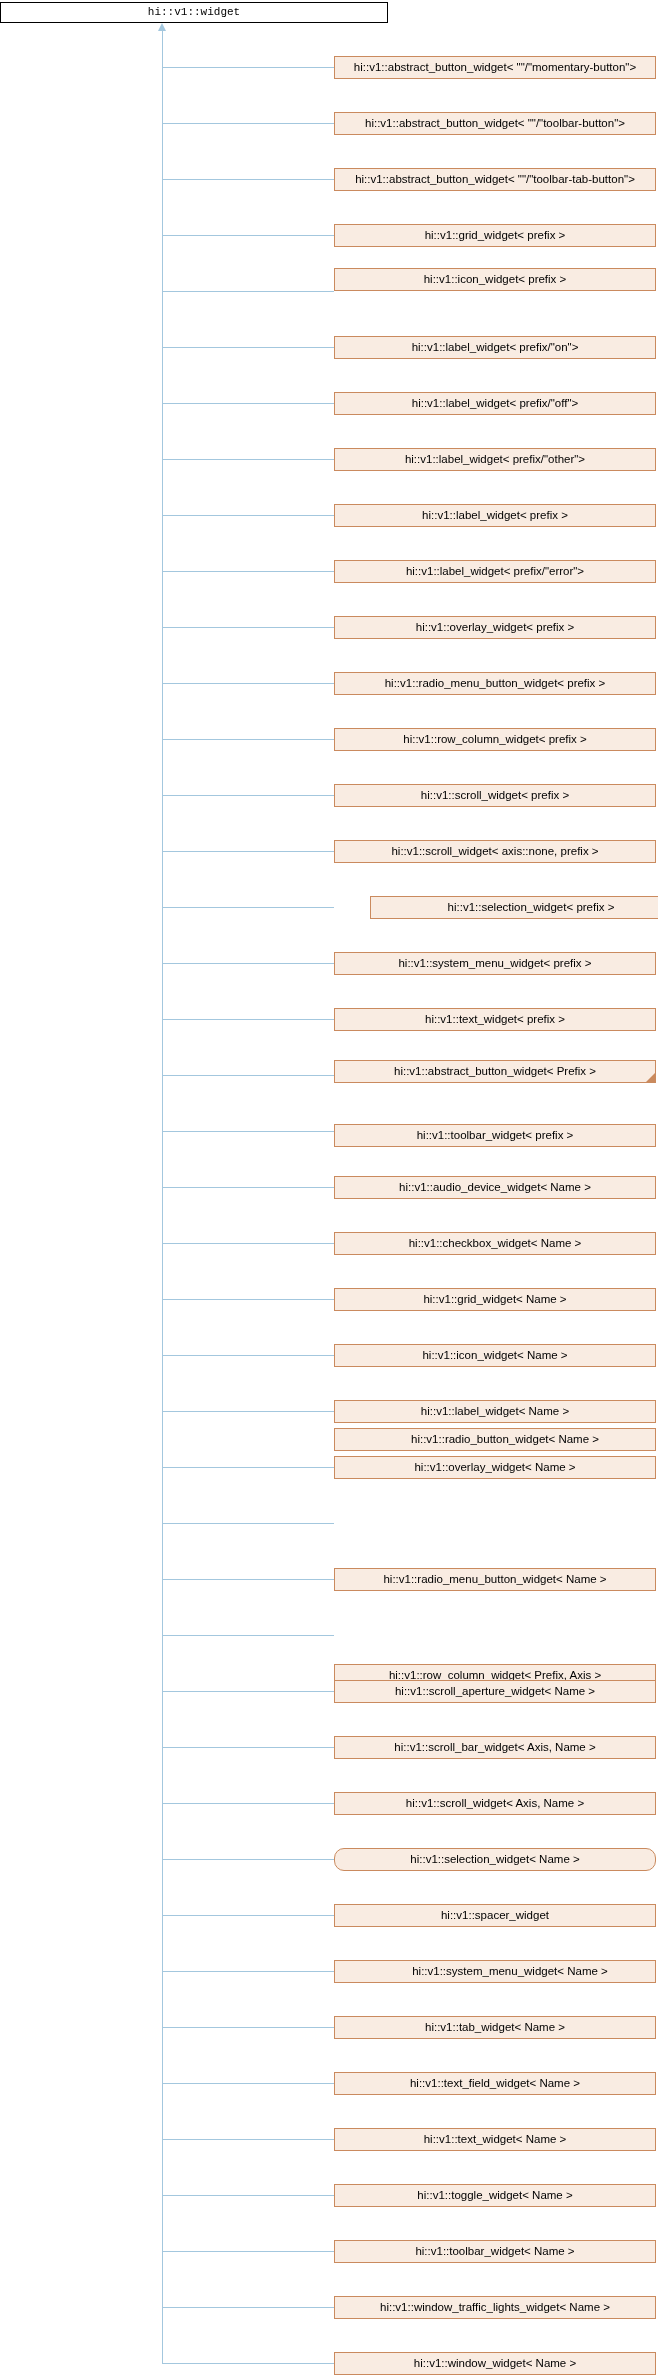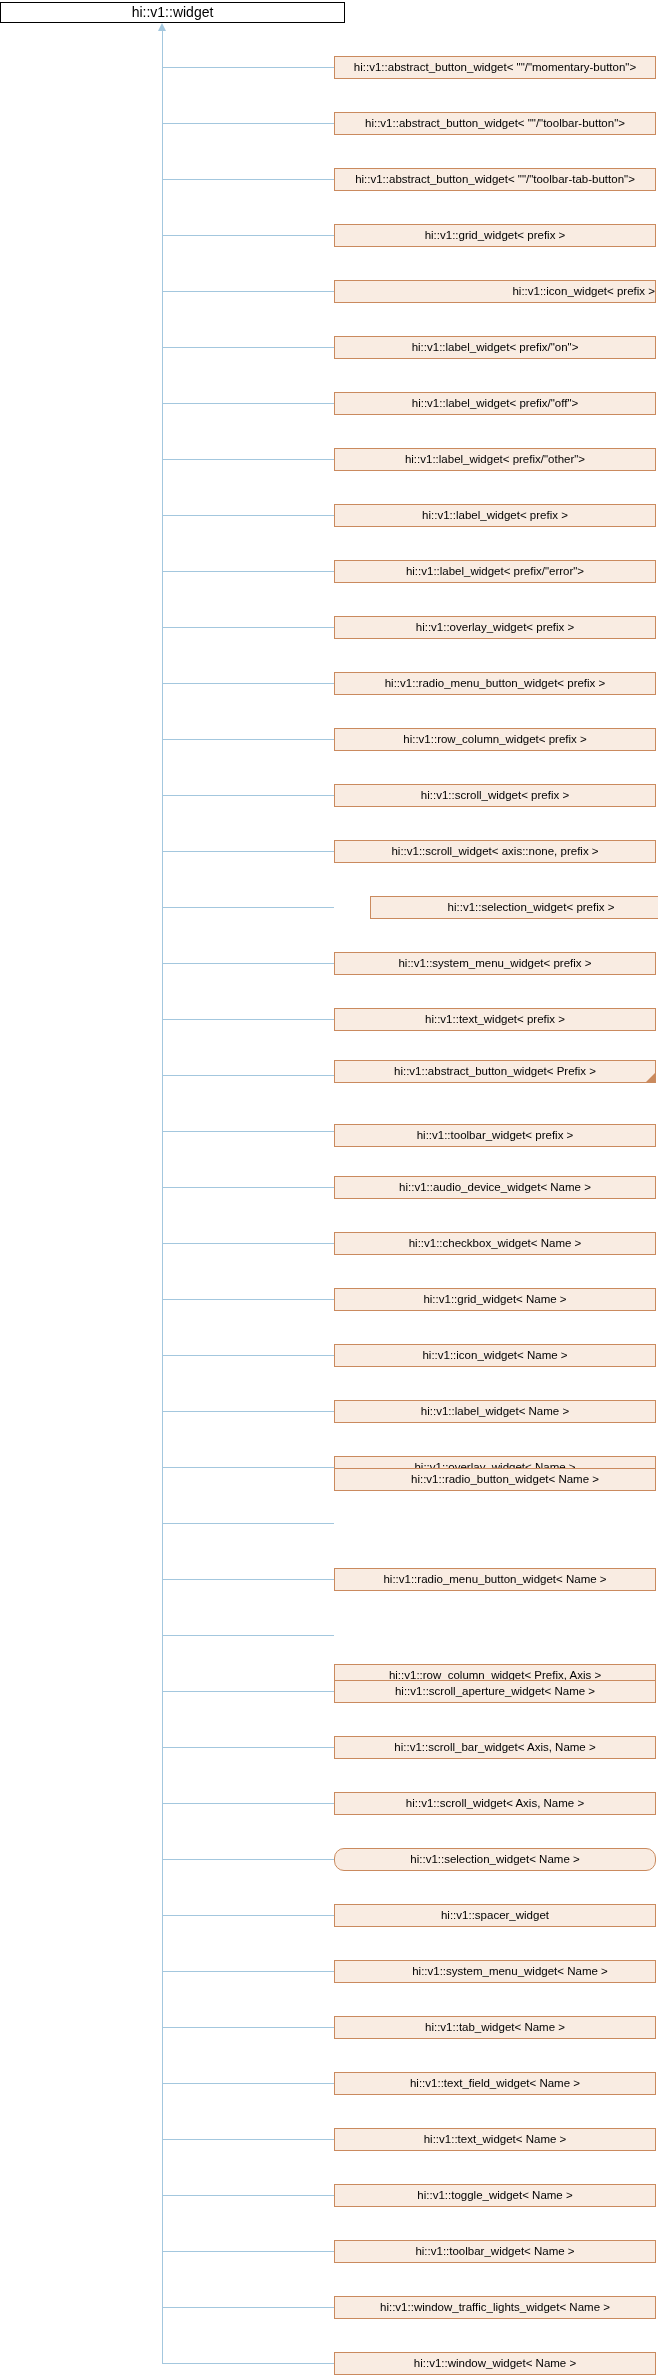--- a/index.html
+++ b/index.html
@@ -9,29 +9,30 @@
     height: 2376px;
     background: #ffffff;
     font-family: "Liberation Sans", sans-serif;
     color: #000000;
     overflow: hidden;
   }
   .root-node {
     position: absolute;
     left: 0px;
     top: 2px;
-    width: 345px;
+    width: 388px;
     height: 21px;
     box-sizing: border-box;
     background: var(--root-fill, #ffffff);
     border: 1px solid var(--root-border, #000000);
-    font-size: 14px;
+    font-size: 11px;
     line-height: 19px;
     text-align: center;
     white-space: nowrap;
+    font-family: Liberation Mono, monospace;
   }
   .node {
     position: absolute;
     left: 334px;
     width: 322px;
     height: 23px;
     box-sizing: border-box;
     background: var(--node-fill, #f9ece2);
     border: 1px solid var(--node-border, #ca8a5e);
     font-size: 11.5px;
@@ -85,21 +86,21 @@
 
 <div class="hline" style="top: 67px;"></div>
     <div class="node" style="top: 56px;">hi::v1::abstract_button_widget&lt; ""/"momentary-button"&gt;</div>
     <div class="hline" style="top: 123px;"></div>
     <div class="node" style="top: 112px;">hi::v1::abstract_button_widget&lt; ""/"toolbar-button"&gt;</div>
     <div class="hline" style="top: 179px;"></div>
     <div class="node" style="top: 168px;">hi::v1::abstract_button_widget&lt; ""/"toolbar-tab-button"&gt;</div>
     <div class="hline" style="top: 235px;"></div>
     <div class="node" style="top: 224px;">hi::v1::grid_widget&lt; prefix &gt;</div>
     <div class="hline" style="top: 291px;"></div>
-    <div class="node" style="top: 280px; text-align: right;">hi::v1::icon_widget&lt; prefix &gt;</div>
+    <div class="node" style="top: 268px;">hi::v1::icon_widget&lt; prefix &gt;</div>
     <div class="hline" style="top: 347px;"></div>
     <div class="node" style="top: 336px;">hi::v1::label_widget&lt; prefix/"on"&gt;</div>
     <div class="hline" style="top: 403px;"></div>
     <div class="node" style="top: 392px;">hi::v1::label_widget&lt; prefix/"off"&gt;</div>
     <div class="hline" style="top: 459px;"></div>
     <div class="node" style="top: 448px;">hi::v1::label_widget&lt; prefix/"other"&gt;</div>
     <div class="hline" style="top: 515px;"></div>
     <div class="node" style="top: 504px;">hi::v1::label_widget&lt; prefix &gt;</div>
     <div class="hline" style="top: 571px;"></div>
     <div class="node" style="top: 560px;">hi::v1::label_widget&lt; prefix/"error"&gt;</div>
@@ -129,21 +130,21 @@
     <div class="node" style="top: 1232px;">hi::v1::checkbox_widget&lt; Name &gt;</div>
     <div class="hline" style="top: 1299px;"></div>
     <div class="node" style="top: 1288px;">hi::v1::grid_widget&lt; Name &gt;</div>
     <div class="hline" style="top: 1355px;"></div>
     <div class="node" style="top: 1344px;">hi::v1::icon_widget&lt; Name &gt;</div>
     <div class="hline" style="top: 1411px;"></div>
     <div class="node" style="top: 1400px;">hi::v1::label_widget&lt; Name &gt;</div>
     <div class="hline" style="top: 1467px;"></div>
     <div class="node" style="top: 1456px;">hi::v1::overlay_widget&lt; Name &gt;</div>
     <div class="hline" style="top: 1523px;"></div>
-    <div class="node" style="top: 1468px; padding-left: 20px;">hi::v1::radio_button_widget&lt; Name &gt;</div>
+    <div class="node" style="top: 1428px; padding-left: 20px;">hi::v1::radio_button_widget&lt; Name &gt;</div>
     <div class="hline" style="top: 1579px;"></div>
     <div class="node" style="top: 1568px;">hi::v1::radio_menu_button_widget&lt; Name &gt;</div>
     <div class="hline" style="top: 1635px;"></div>
     <div class="node" style="top: 1624px; margin-top: 40px;">hi::v1::row_column_widget&lt; Prefix, Axis &gt;</div>
     <div class="hline" style="top: 1691px;"></div>
     <div class="node" style="top: 1680px;">hi::v1::scroll_aperture_widget&lt; Name &gt;</div>
     <div class="hline" style="top: 1747px;"></div>
     <div class="node" style="top: 1736px;">hi::v1::scroll_bar_widget&lt; Axis, Name &gt;</div>
     <div class="hline" style="top: 1803px;"></div>
     <div class="node" style="top: 1792px;">hi::v1::scroll_widget&lt; Axis, Name &gt;</div>

